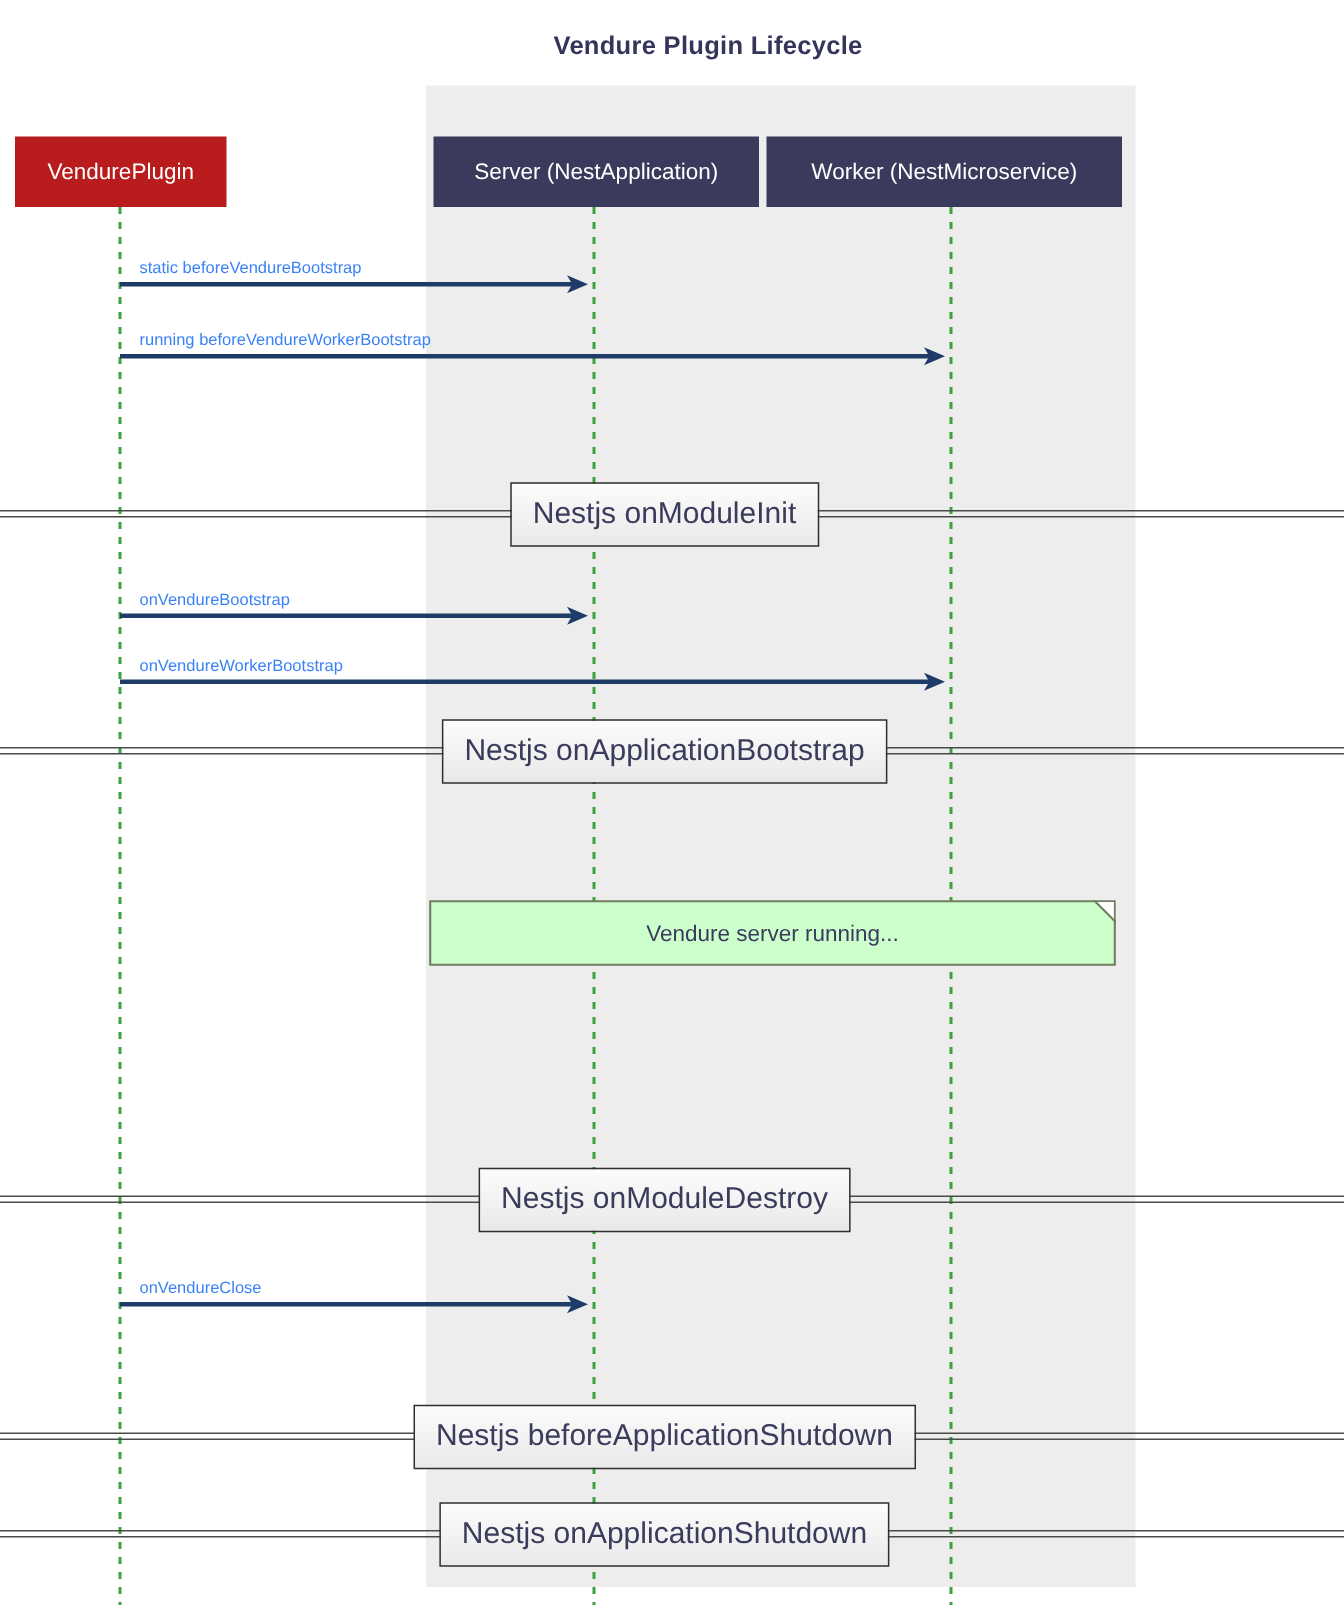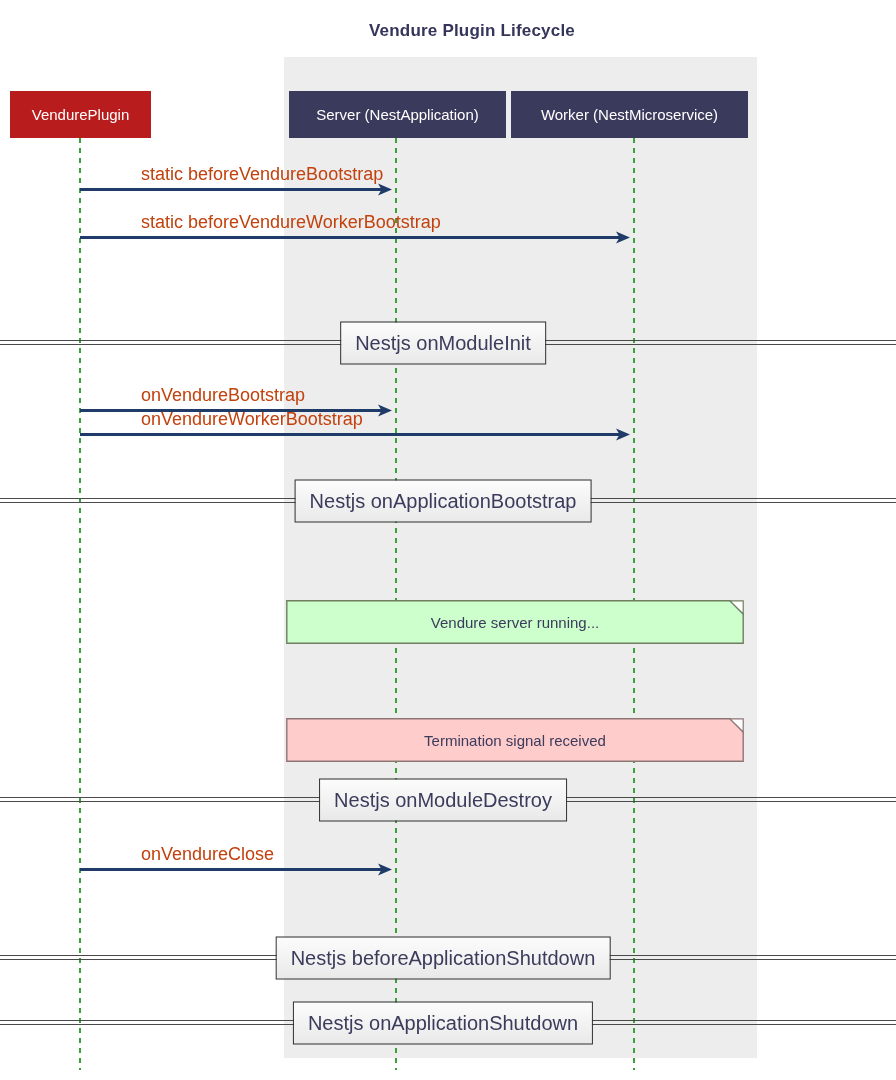--- a/index.html
+++ b/index.html
@@ -27,26 +27,26 @@
     position:absolute;top:91px;height:47px;display:flex;align-items:center;justify-content:center;
     color:#ffffff;font-size:15px;z-index:2;box-sizing:border-box;text-align:center;
   }
   .participant.p1{left:10px;width:141px;background:#b91c1c;}
   .participant.p2{left:289px;width:217px;background:#3a3a5c;}
   .participant.p3{left:511px;width:237px;background:#3a3a5c;}
   .message{position:absolute;height:13px;z-index:3;}
   .msg-line{position:absolute;left:0;right:8px;top:5px;height:3px;background:#1f3b67;}
   .msg-head{position:absolute;right:0;top:0;width:14px;height:13px;}
   .msg-label{
-    position:absolute;left:13px;bottom:11px;font-size:18px;color:#c2410c;white-space:nowrap;margin-left:48px;
+    position:absolute;left:13px;bottom:11px;font-size:11px;color:#3b82f6;white-space:nowrap;
   }
   .message.m1{left:80px;top:183px;width:312px;}
   .message.m2{left:80px;top:231px;width:550px;}
   .message.m3{left:80px;top:404px;width:312px;}
-  .message.m4{left:80px;top:428px;width:550px;}
+  .message.m4{left:80px;top:448px;width:550px;}
   .message.m5{left:80px;top:863px;width:312px;}
   .message.m6{left:80px;top:910px;width:550px;}
   .divider{position:absolute;left:0;width:896px;height:0;z-index:4;}
   .divider-rule{
     position:absolute;left:0;right:0;top:-3px;height:3px;
     border-top:1.4px solid #4a4a4a;border-bottom:1.4px solid #4a4a4a;
   }
   .divider-box{
     position:absolute;left:443px;top:0;transform:translate(-50%,-50%);
     background:linear-gradient(#fcfcfc,#e9e9e9);
@@ -88,21 +88,21 @@
   </div>
 
   <div class="message m1">
     <span class="msg-label">static beforeVendureBootstrap</span>
     <div class="msg-line"></div>
     <svg class="msg-head" width="14" height="13" viewBox="0 0 14 13">
         <polygon points="0,0.5 14,6.5 0,12.5 3.5,6.5" fill="#1f3b67"></polygon>
       </svg>
   </div>
   <div class="message m2">
-    <span class="msg-label">static beforeVendureWorkerBootstrap</span>
+    <span class="msg-label">running beforeVendureWorkerBootstrap</span>
     <div class="msg-line"></div>
     <svg class="msg-head" width="14" height="13" viewBox="0 0 14 13">
         <polygon points="0,0.5 14,6.5 0,12.5 3.5,6.5" fill="#1f3b67"></polygon>
       </svg>
   </div>
   <div class="message m3">
     <span class="msg-label">onVendureBootstrap</span>
     <div class="msg-line"></div>
     <svg class="msg-head" width="14" height="13" viewBox="0 0 14 13">
         <polygon points="0,0.5 14,6.5 0,12.5 3.5,6.5" fill="#1f3b67"></polygon>
@@ -154,21 +154,14 @@
     </div>
   </div>
 
   <div class="note n1">
     <svg width="458" height="44" viewBox="0 0 458 44">
       <path d="M0.8,0.8 L444,0.8 L457.2,14 L457.2,43.2 L0.8,43.2 Z" fill="#ccffcc" stroke="#6f7f5f" stroke-width="1.4"></path>
       <path d="M444,0.8 L457.2,14 L457.2,0.8 Z" fill="#ffffff" stroke="#6f7f5f" stroke-width="1.2"></path>
     </svg>
     <span class="note-text">Vendure server running...</span>
   </div>
-  <div class="note n2">
-    <svg width="458" height="44" viewBox="0 0 458 44">
-      <path d="M0.8,0.8 L444,0.8 L457.2,14 L457.2,43.2 L0.8,43.2 Z" fill="#ffcccc" stroke="#8f7474" stroke-width="1.4"></path>
-      <path d="M444,0.8 L457.2,14 L457.2,0.8 Z" fill="#ffffff" stroke="#8f7474" stroke-width="1.2"></path>
-    </svg>
-    <span class="note-text">Termination signal received</span>
-  </div>
 
 </div>
 
 </body></html>

